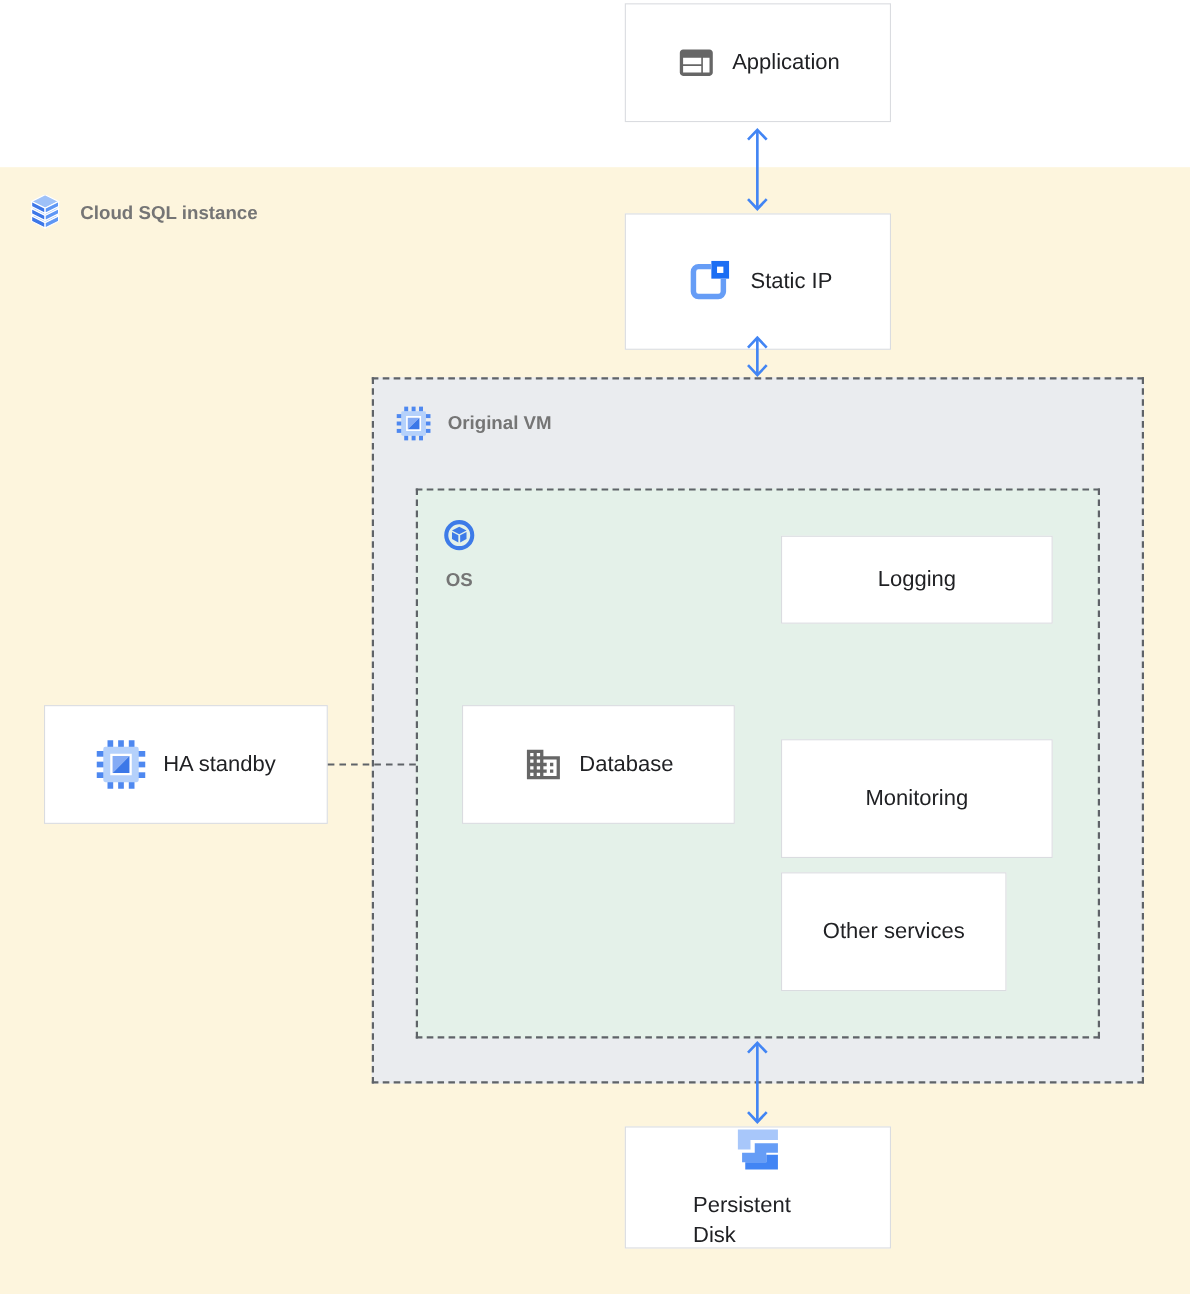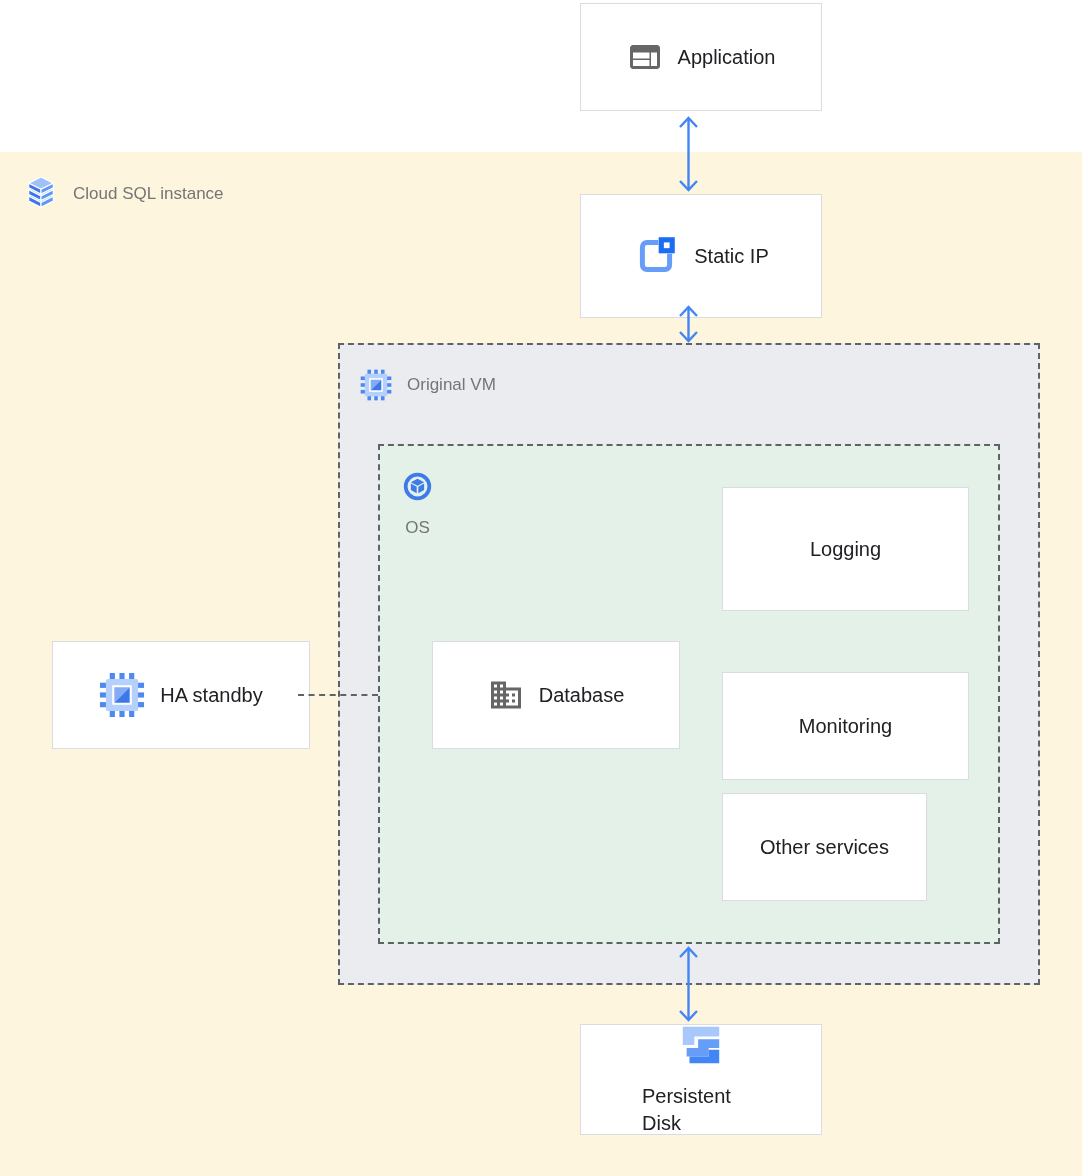--- a/index.html
+++ b/index.html
@@ -12,26 +12,26 @@
     background:#fdf5dd;
   }
   .zone {
     position:absolute; box-sizing:border-box;
     border:2px dashed #5f6368;
   }
   .zone-vm { left:338px; top:343px; width:702px; height:642px; background:#eaecef; }
   .zone-os { left:378px; top:444px; width:622px; height:500px; background:#e4f1e9; }
   .zone-label {
     position:absolute; display:flex; align-items:center; gap:15px;
-    color:#757575; font-size:17px; white-space:nowrap;
+    color:#757575; font-size:17px; white-space:nowrap;font-weight:bold;
   }
   .node {
     position:absolute; box-sizing:border-box; background:#ffffff;
     border:1px solid #dadce0; display:flex; align-items:center;
-    justify-content:center; gap:15px; color:#202124; font-size:20px;margin-left:12px;
+    justify-content:center; gap:15px; color:#202124; font-size:20px;
   }
   .node .lbl { white-space:nowrap; }
   .node-pd .lbl { white-space:normal; max-width:118px; line-height:1.35; }
   .arrow { position:absolute; }
   .connector {
     position:absolute; left:298px; top:694px; width:80px; height:0;
     border-top:2px dashed #5f6368;
   }
   svg { display:block; flex:none; }
 </style>
@@ -104,21 +104,21 @@
 
   <div class="node" style="left:568px; top:194px; width:242px; height:124px;">
     <svg width="46" height="46" viewBox="0 0 24 24">
       <path d="M13.2 4.9 H7.3 A2.4 2.4 0 0 0 4.9 7.3 V16.7 A2.4 2.4 0 0 0 7.3 19.1 H16.7 A2.4 2.4 0 0 0 19.1 16.7 V10.8" fill="none" stroke="#669df6" stroke-width="2.6"></path>
       <rect x="13.4" y="2.2" width="8.4" height="8.4" fill="#1b6ef3"></rect>
       <rect x="16.1" y="4.9" width="3" height="3" fill="#ffffff"></rect>
     </svg>
     <span class="lbl">Static IP</span>
   </div>
 
-  <div class="node" style="left:710px; top:487px; width:247px; height:124px;">
+  <div class="node" style="left:710px; top:487px; width:247px; height:80px;">
     <span class="lbl">Logging</span>
   </div>
 
   <div class="node" style="left:420px; top:641px; width:248px; height:108px;">
     <svg width="36" height="36" viewBox="0 0 24 24">
       <path fill="#666666" d="M12 7V3H2v18h20V7H12zM6 19H4v-2h2v2zm0-4H4v-2h2v2zm0-4H4V9h2v2zm0-4H4V5h2v2zm4 12H8v-2h2v2zm0-4H8v-2h2v2zm0-4H8V9h2v2zm0-4H8V5h2v2zm10 12h-8v-2h2v-2h-2v-2h2v-2h-2V9h8v10zm-2-8h-2v2h2v-2zm0 4h-2v2h2v-2z"></path>
     </svg>
     <span class="lbl">Database</span>
   </div>
 

